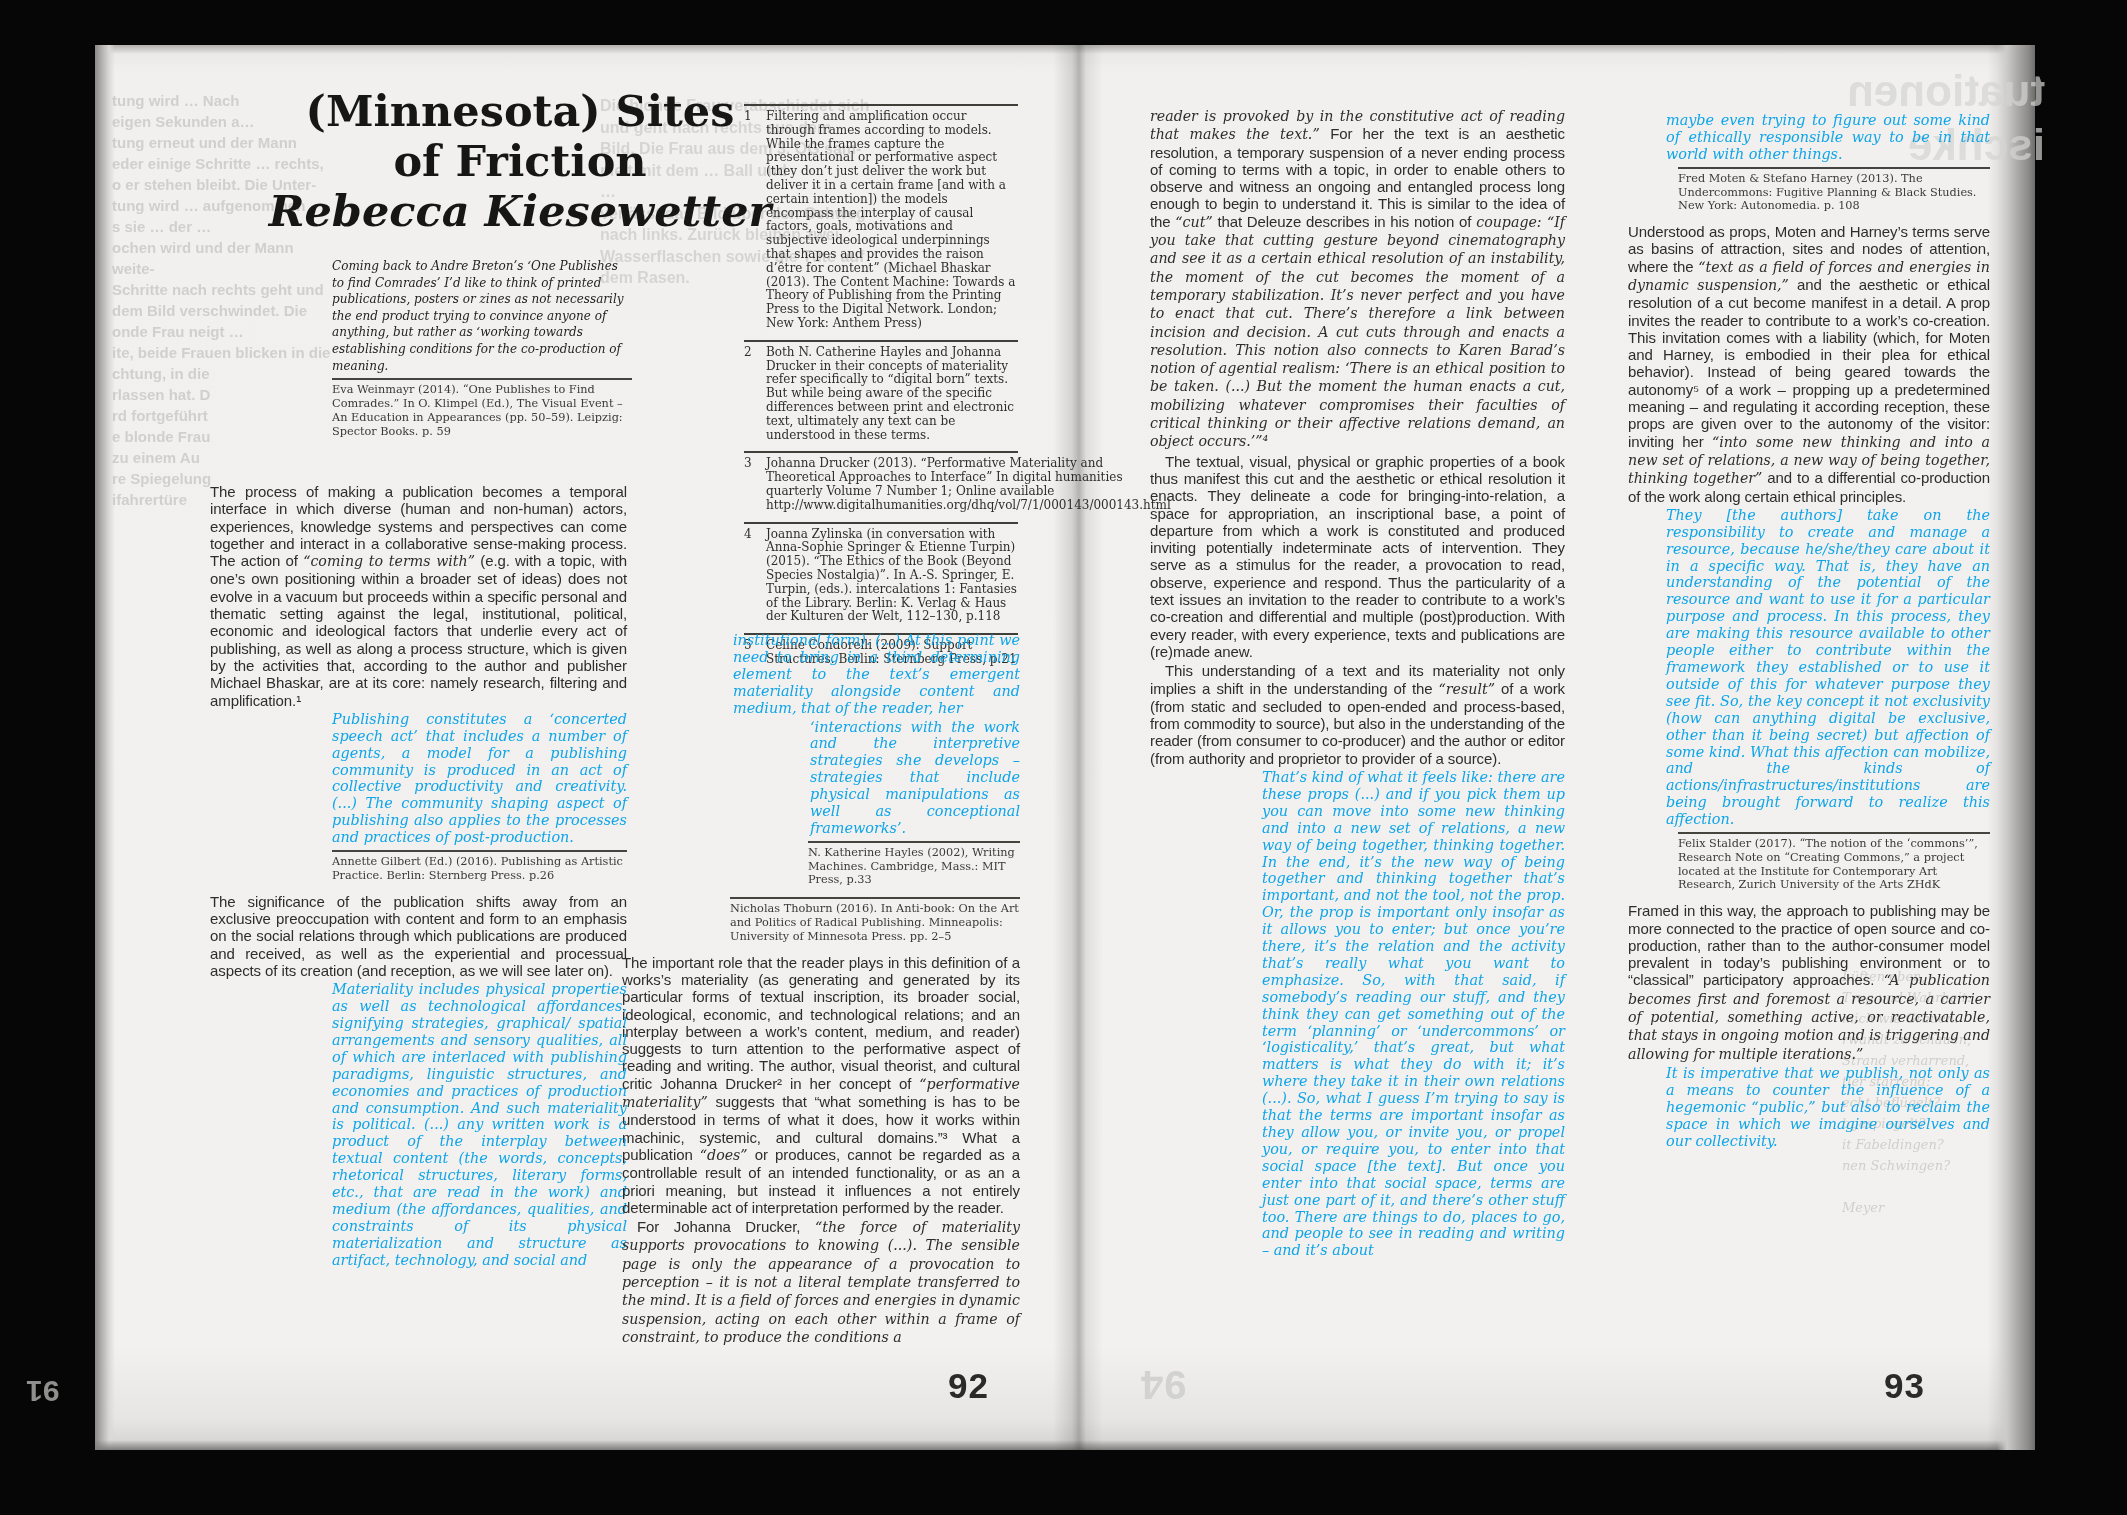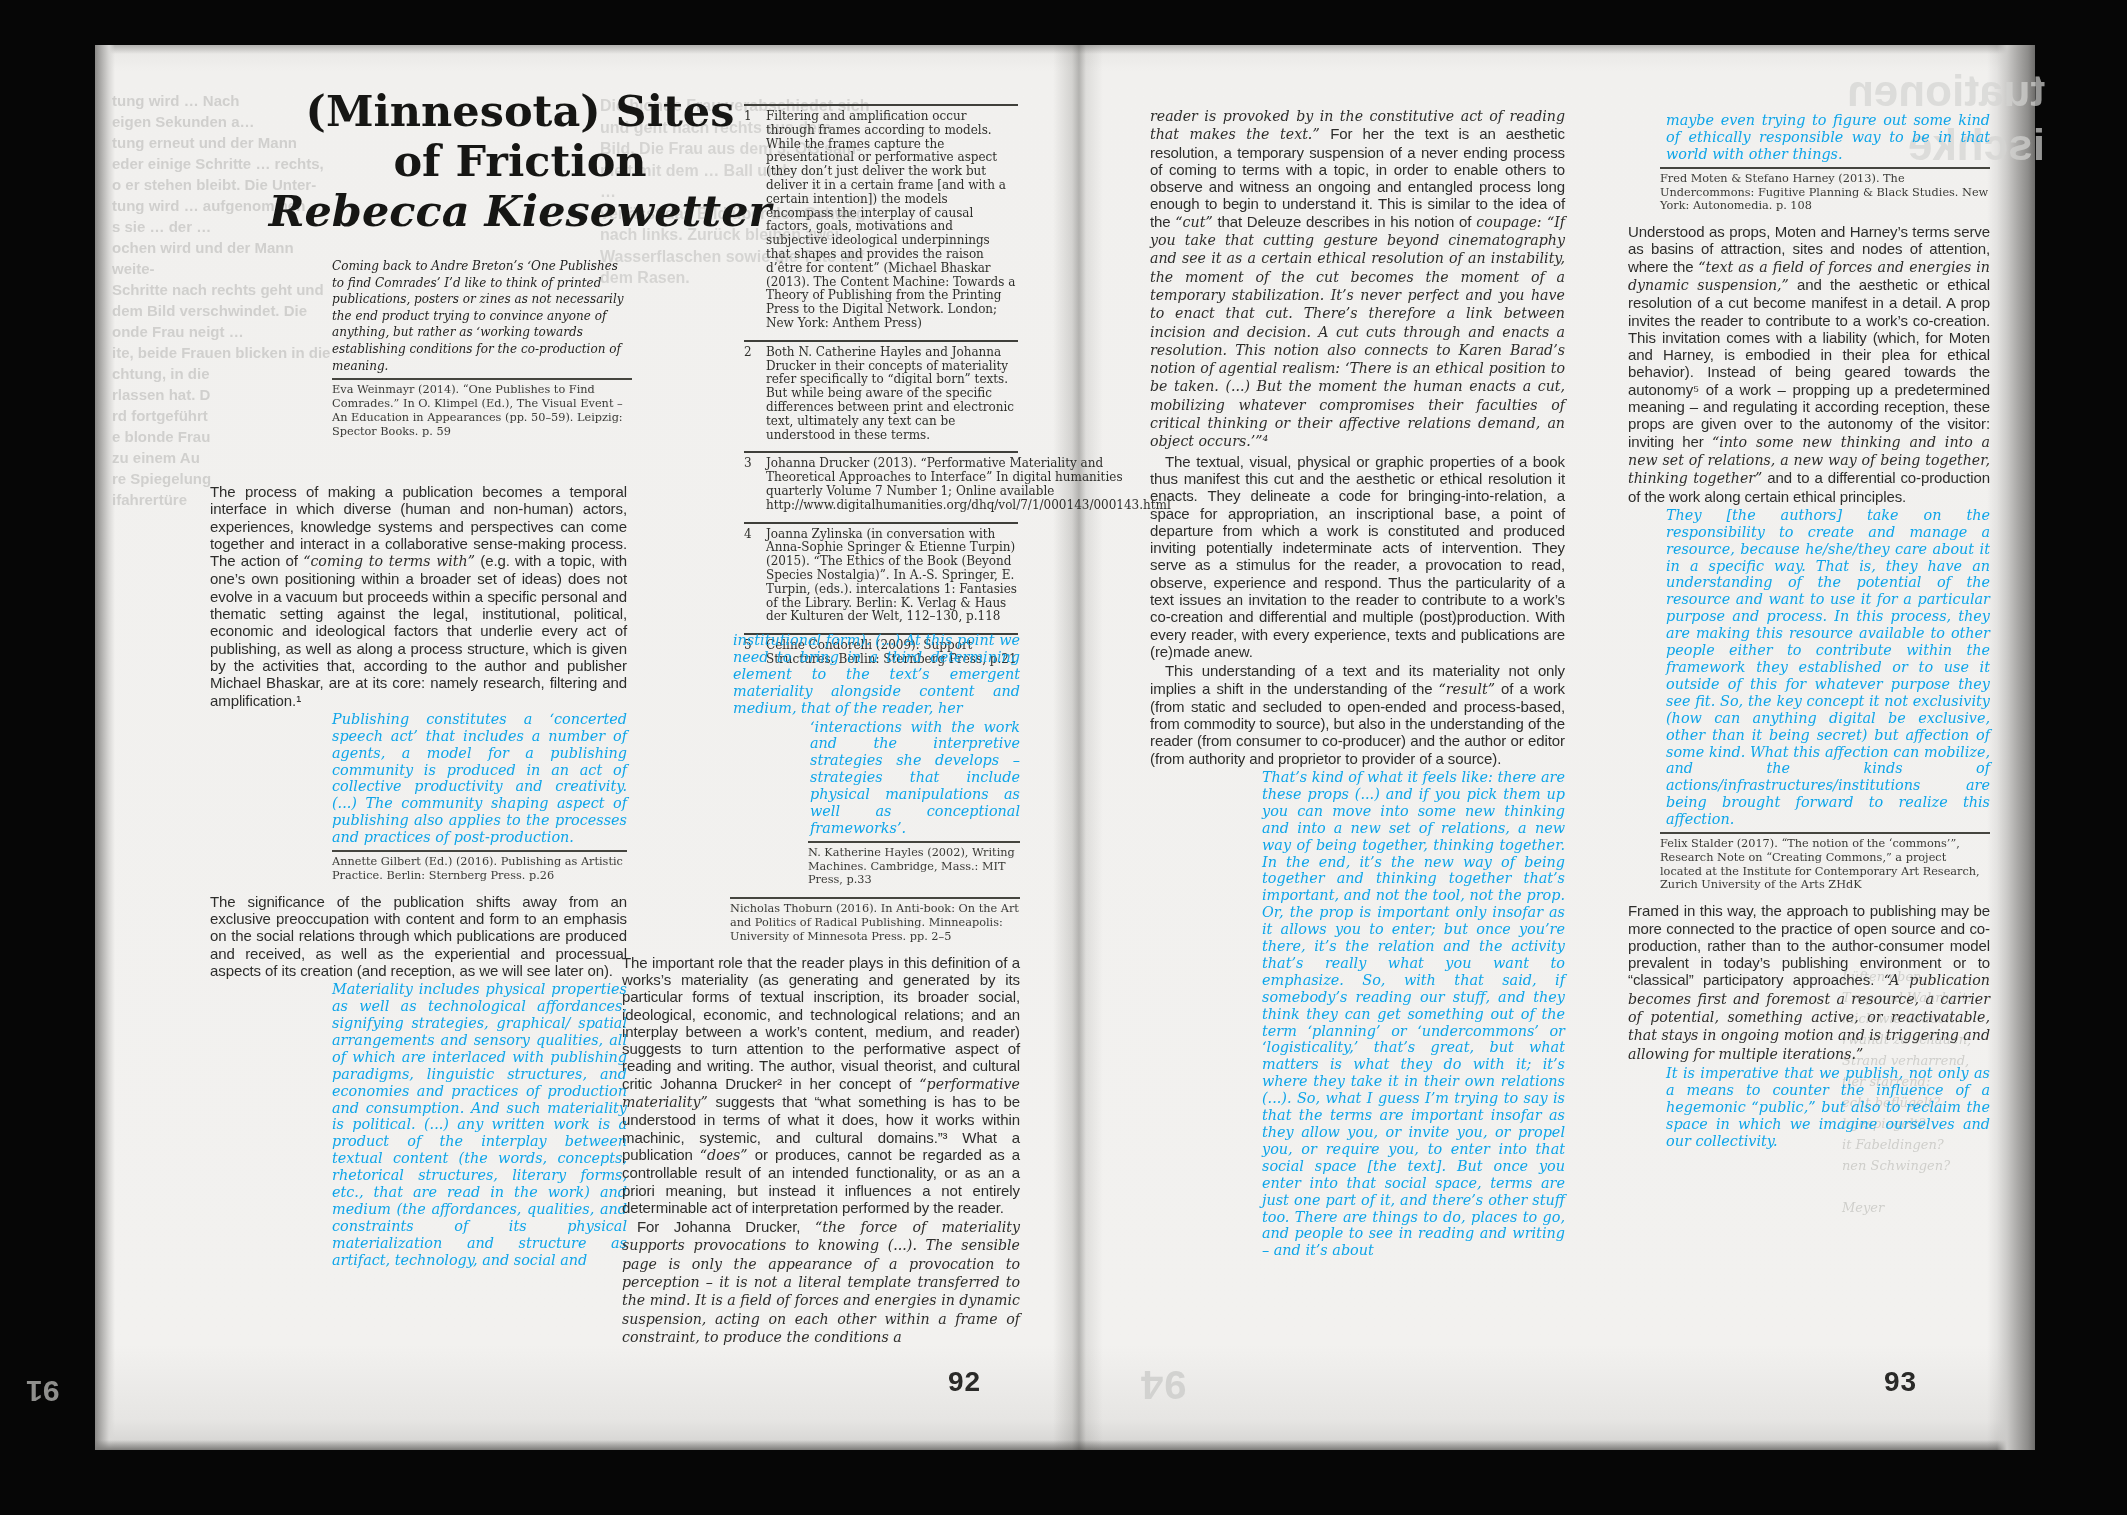--- a/index.html
+++ b/index.html
@@ -46,23 +46,23 @@
   #lcol1 .q-ind{margin-left:122px;}
   #lcol2{left:622px;top:630px;width:398px;}
   #lcol2 .q2{margin-left:111px;}
   #lcol2 .q3{margin-left:188px;}
   #lcol2 .c-hayles{margin-left:186px;}
   #lcol2 .c-thoburn{margin-left:108px;}
   #rcol1{left:1150px;top:107px;width:415px;}
   #rcol1 .qc{margin-left:112px;}
   #rcol2{left:1628px;top:110px;width:362px;}
   #rcol2 .qr{margin-left:38px;}
-  #rcol2 .cr{margin-left:32px;}
-
-  .pagenum{font-family:"Liberation Sans",sans-serif;font-weight:700;font-size:28px;
+  #rcol2 .cr{margin-left:50px;}
+
+  .pagenum{font-family:"Liberation Sans",sans-serif;font-weight:700;font-size:35px;
            letter-spacing:1px;color:#2a2a28;z-index:4;}
   #num92{left:948px;top:1366px;}
   #num93{left:1884px;top:1366px;}
 
   .ghost{position:absolute;z-index:1;white-space:pre-line;}
   #ghost-left{left:112px;top:90px;width:225px;font-weight:700;font-size:15px;line-height:21px;
               color:#a9a9a7;opacity:.45;}
   #ghost-center{left:600px;top:95px;width:430px;font-weight:700;font-size:16px;line-height:21.5px;
               color:#b4b4b2;opacity:.45;}
   #ghost-rheader{left:1700px;top:64px;width:345px;font-weight:700;font-size:44px;line-height:54px;

